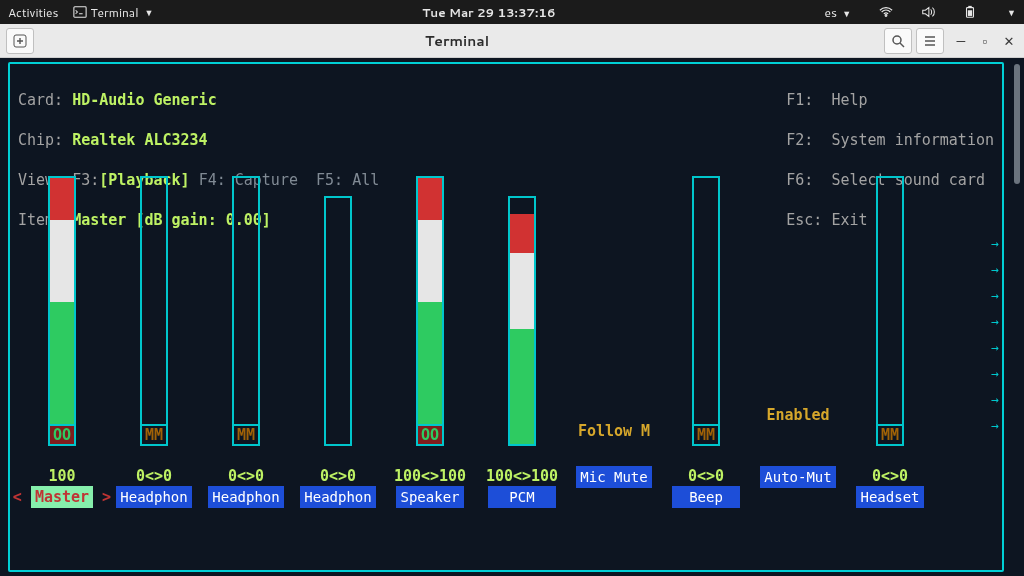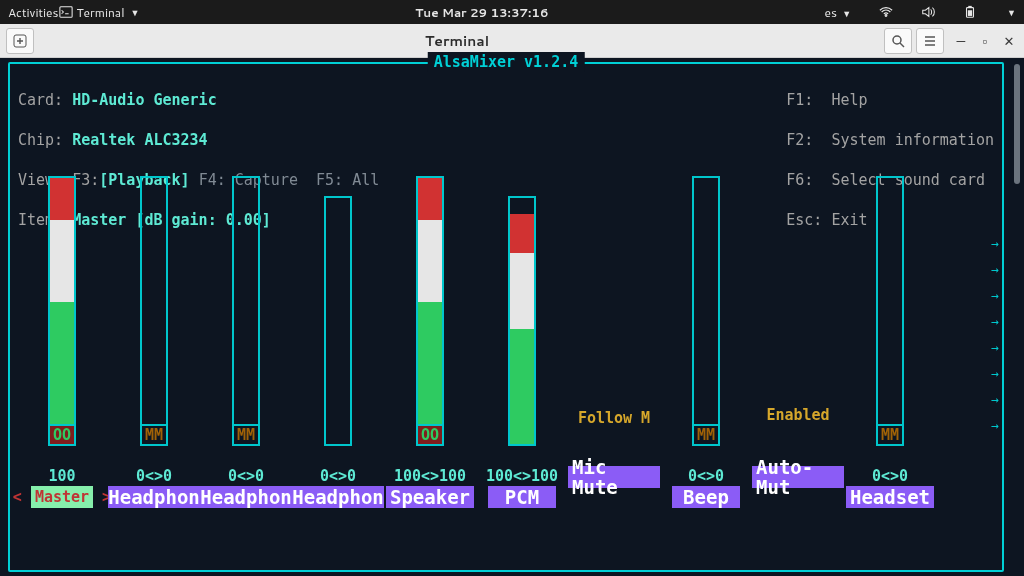--- a/index.html
+++ b/index.html
@@ -14,21 +14,21 @@
 .topbar {
   height: 24px;
   background: #1b1b1b;
   color: #e6e6e6;
   display: flex;
   align-items: center;
   font-family: "Cantarell", sans-serif;
   font-size: 12px;
   padding: 0 8px;
 }
-.topbar .left { display: flex; align-items: center; }
+.topbar .left { display: flex; gap: 14px; align-items: center; }
 .topbar .center { flex: 1; text-align: center; font-weight: 600; }
 .topbar .right { display: flex; gap: 28px; align-items: center; }
 .topbar .item { display: flex; align-items: center; gap: 4px; }
 .topbar svg { width: 14px; height: 14px; fill: #e6e6e6; }
 .topbar .tri { font-size: 9px; margin-left: 2px; }
 
 .winbar {
   height: 34px;
   background: #eaeaea;
   border-bottom: 1px solid #cfcfcf;
@@ -90,21 +90,21 @@
   color: #00d0d6; font-weight: bold;
 }
 
 .hdr {
   padding: 6px 8px 2px 8px;
   display: flex;
   justify-content: space-between;
   white-space: pre;
 }
 .cy { color: #a3a3a3; }
-.or { color: #5eead4; font-weight: bold; }
+.or { color: #bef264; font-weight: bold; }
 .gr { color: #808a94; }
 
 .controls {
   position: absolute;
   top: 110px;
   bottom: 10px;
   left: 0;
   right: 0;
   padding: 0 6px;
 }
@@ -141,27 +141,27 @@
   color: #a16207;
   margin-top: -2px;
 }
 .mute.on { color: #2ecb61; background: #7f1d1d; }
 .textlabel {
   color: #d6a72b; font-weight: bold; height: 22px;
   display:flex;align-items:center;justify-content:center;
   font-size: 15px;
 }
 .chname {
-  color: #fff; background: #8b5cf6;
-  font-weight: bold;
+  color: #fff; background: #1d4ed8;
+  font-weight: normal;
   padding: 1px 4px;
   height: 22px;
   display:flex;align-items:center;justify-content:center;
   min-width: 68px;
-  font-size: 19px;
+  font-size: 14px;
 }
 .selected-br { color: #c03434; font-weight: bold; }
 .row-vals { display:flex; align-items:center; width:100%; justify-content:center; margin-top: 20px;}
 .arrows {
   position: absolute; right: 3px; top: 170px;
   display: flex; flex-direction: column; gap: 6px;
   color: #00c6cc; font-size: 13px;
 }
 </style>
 </head>
@@ -221,21 +221,20 @@
     <div class="wmc">▫</div>
     <div class="wmc">✕</div>
   </div>
 </div>
 
 <div class="term">
   <div class="scroll">
       <div class="thumb"></div>
     </div>
   <div class="frame">
-    <div class="titlecut">AlsaMixer v1.2.4</div>
 
     <div class="hdr">
       <div>
 <span class="cy">Card:</span> <span class="or">HD-Audio Generic</span>
 <br><span class="cy">Chip:</span> <span class="or">Realtek ALC3234</span>
 <br><span class="cy">View:</span> <span class="cy">F3:</span><span class="or">[Playback]</span> <span class="gr"><span>F4:</span> <span>Capture</span></span>  <span class="gr"><span>F5:</span> <span>All</span></span>
 <br><span class="cy">Item:</span> <span class="or">Master [dB gain: 0.00]</span>
       </div>
       <div>
 <span class="cy">F1:</span>  <span class="cy">Help</span>
@@ -314,21 +313,21 @@
                 <div class="seg-green" style="height: 115px;"></div>
               </div>
             </div>
             <div class="row-vals or">100&lt;&gt;100</div>
             <div style="display: flex; align-items: center; justify-content: center; width: 100%;">
               <span class="chname">PCM</span>
             </div>
           </div>
           <div class="ch">
             <div style="height: 272px; display: flex; flex-direction: column; align-items: center; justify-content: flex-end;">
-              <div class="textlabel" style="margin-bottom: 17px;">Follow M</div>
+              <div class="textlabel" style="margin-bottom: 4px;">Follow M</div>
             </div>
             <div class="row-vals or"></div>
             <div style="display: flex; align-items: center; justify-content: center; width: 100%;">
               <span class="chname">Mic Mute</span>
             </div>
           </div>
           <div class="ch">
             <div style="height: 272px; display: flex; flex-direction: column; align-items: center; justify-content: flex-end;">
               <div class="barbox"></div>
               <div class="mute">MM</div>
@@ -336,21 +335,21 @@
             <div class="row-vals or">0&lt;&gt;0</div>
             <div style="display: flex; align-items: flex-start; justify-content: center; width: 100%;">
               <span class="chname">Beep</span>
             </div>
           </div>
           <div class="ch">
             <div style="height: 272px; display: flex; flex-direction: column; align-items: center; justify-content: flex-end;">
               <div class="textlabel" style="margin-bottom: 20px;">Enabled</div>
             </div>
             <div class="row-vals or"></div>
-            <div style="display: flex; align-items: center; width: 100%;">
+            <div style="display: flex; align-items: center; justify-content: center; width: 100%;">
               <span class="chname">Auto-Mut</span>
             </div>
           </div>
           <div class="ch">
             <div style="height: 272px; display: flex; flex-direction: column; align-items: center; justify-content: flex-end;">
               <div class="barbox"></div>
               <div class="mute">MM</div>
             </div>
             <div class="row-vals or">0&lt;&gt;0</div>
             <div style="display: flex; align-items: center; justify-content: center; width: 100%;">

